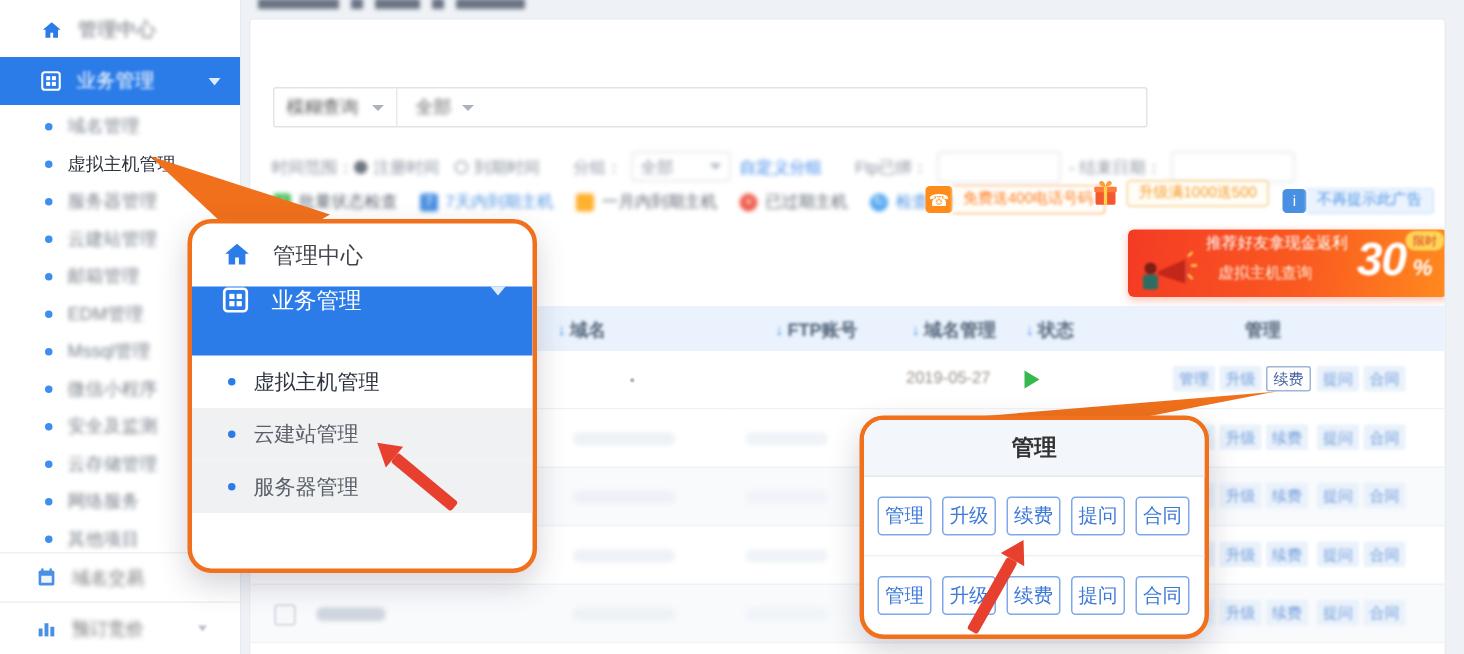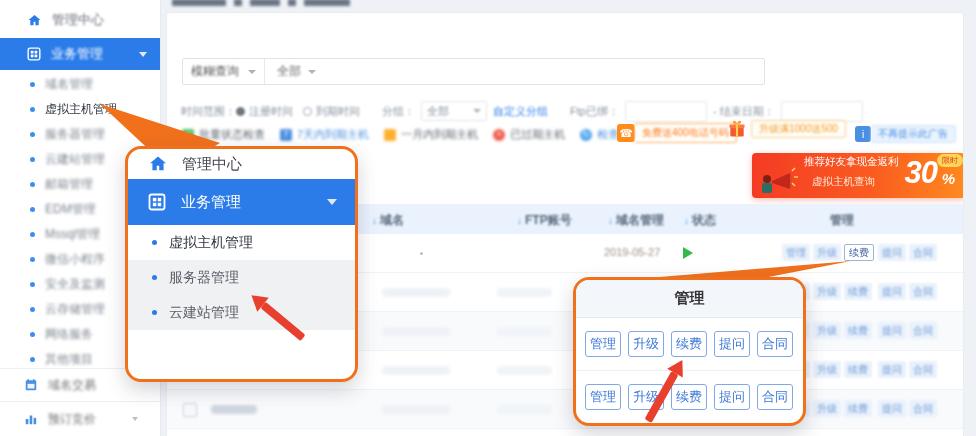--- a/index.html
+++ b/index.html
@@ -97,22 +97,22 @@
   .abtn{position:absolute;top:10px;width:28px;height:17px;border-radius:2px;background:#e9f1fb;color:#6f9bd9;font-size:10px;display:flex;align-items:center;justify-content:center;filter:blur(1.1px);}
   .b0{left:615px;}.b1{left:646px;}.b2{left:677px;}.b3{left:711px;}.b4{left:742px;}
   .abtn.hl{width:30px;background:#fff;border:1px solid #9db4d6;color:#3f5f9e;filter:blur(.4px);box-sizing:border-box;}
   .col-lines{position:absolute;left:0;top:30px;width:100%;height:210px;pointer-events:none;}
   .col-lines i{position:absolute;top:0;width:1px;height:100%;background:#eef1f5;}
 
   
   .wedge{position:absolute;left:0;top:0;pointer-events:none;z-index:5;}
   .co{position:absolute;background:#fff;border:3px solid #f0701b;border-radius:16px;box-shadow:0 8px 20px rgba(60,60,80,.22);box-sizing:border-box;overflow:hidden;z-index:6;}
   .co-menu{left:125px;top:146px;width:233px;height:236px;}
-  .cm-home{height:30px;display:flex;align-items:center;padding-left:20px;gap:14px;font-size:15px;color:#40454d;}
-  .cm-sec{height:46px;background:#2b7ce9;color:#fff;display:flex;align-items:center;padding-left:20px;gap:15px;font-size:15px;position:relative;}
+  .cm-home{height:42px;display:flex;align-items:center;padding-left:20px;gap:14px;font-size:15px;color:#40454d;}
+  .cm-sec{height:46px;background:#2b7ce9;color:#fff;display:flex;padding-left:20px;gap:15px;font-size:15px;position:relative;}
   .cm-sec .caret-dn{position:absolute;right:18px;border-left-width:5px;border-right-width:5px;border-top-width:6px;}
   .cm-item{height:35px;display:flex;align-items:center;padding-left:24px;gap:12px;font-size:14px;color:#5a6068;background:#f0f1f3;}
   .cm-item .dot{width:5px;height:5px;border-radius:50%;background:#2b7ce9;}
   .cm-item.selected{background:#fff;color:#2f3540;}
 
   .co-act{left:573px;top:277px;width:233px;height:149px;}
   .ca-head{height:37px;background:#f3f7fb;border-bottom:1px solid #e4e9f0;display:flex;align-items:center;justify-content:center;font-size:15px;font-weight:bold;color:#333;}
   .ca-row{height:52px;display:flex;align-items:center;padding-left:9px;gap:7px;border-bottom:1px solid #eef1f5;}
   .ca-btn{width:36px;height:26px;border:1px solid #7fa8e8;border-radius:3px;background:#fff;color:#3c78d8;font-size:13px;display:flex;align-items:center;justify-content:center;box-sizing:border-box;}
 
@@ -460,26 +460,26 @@
     <div>
 
 
         <div class="cm-item selected">
           <span class="dot"></span>
           <span>虚拟主机管理</span>
         </div>
 
         <div class="cm-item">
           <span class="dot"></span>
+          <span>云建站管理</span>
+        </div>
+
+        <div class="cm-item">
+          <span class="dot"></span>
           <span>服务器管理</span>
-        </div>
-
-        <div class="cm-item">
-          <span class="dot"></span>
-          <span>云建站管理</span>
         </div>
       </div>
   </div>
 
   <div class="co co-act">
     <div class="ca-head">管理</div>
     <div class="ca-row">
       <span class="ca-btn">管理</span>
       <span class="ca-btn">升级</span>
       <span class="ca-btn">续费</span>

